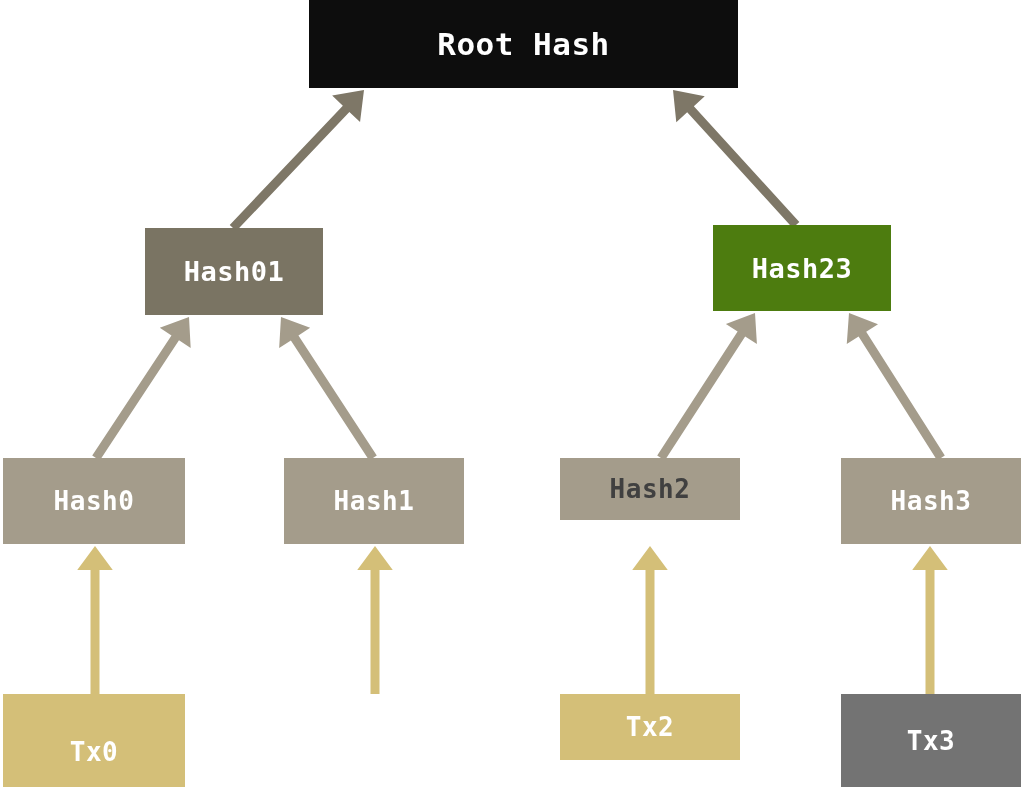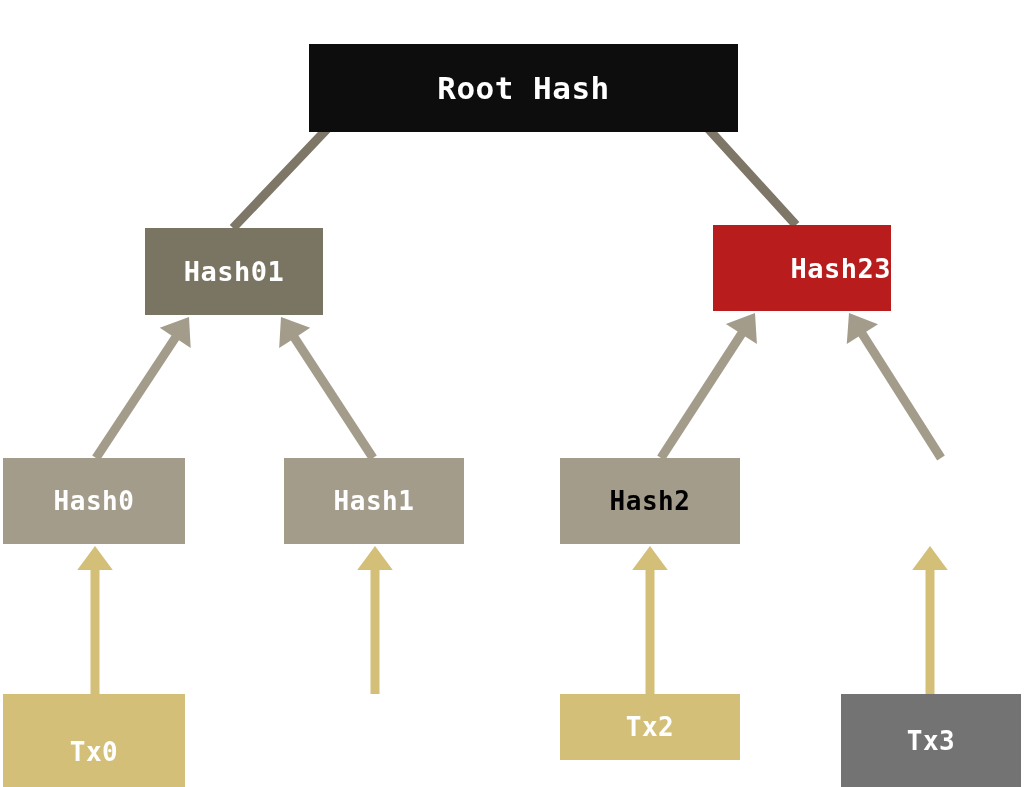--- a/index.html
+++ b/index.html
@@ -71,44 +71,47 @@
       <polygon points="99.76,460.48 178.99,340.35 190.68,348.06 189.00,317.00 159.79,327.68 171.48,335.39 92.24,455.52" fill="#a49c8b"></polygon>
       <polygon points="376.77,455.54 298.43,335.48 310.15,327.83 281.00,317.00 279.17,348.05 290.89,340.40 369.23,460.46" fill="#a49c8b"></polygon>
       <polygon points="664.78,460.45 745.18,336.43 756.92,344.04 755.00,313.00 725.88,323.91 737.62,331.53 657.22,455.55" fill="#a49c8b"></polygon>
       <polygon points="944.80,455.59 866.19,331.70 878.01,324.20 849.00,313.00 846.77,344.02 858.59,336.52 937.20,460.41" fill="#a49c8b"></polygon>
       <polygon points="99.50,694.00 99.50,570.00 112.76,570.00 95.00,546.00 77.24,570.00 90.50,570.00 90.50,694.00" fill="#d4bf78"></polygon>
       <polygon points="379.50,694.00 379.50,570.00 392.76,570.00 375.00,546.00 357.24,570.00 370.50,570.00 370.50,694.00" fill="#d4bf78"></polygon>
       <polygon points="654.50,694.00 654.50,570.00 667.76,570.00 650.00,546.00 632.24,570.00 645.50,570.00 645.50,694.00" fill="#d4bf78"></polygon>
       <polygon points="934.50,694.00 934.50,570.00 947.76,570.00 930.00,546.00 912.24,570.00 925.50,570.00 925.50,694.00" fill="#d4bf78"></polygon>
     </svg>
 
-  <div class="node node-root" style="left: 309px; top: 0px; width: 429px; height: 88px; background: rgb(13, 13, 13); color: rgb(255, 255, 255); margin-top: 44px;">
+  <div class="node node-root" style="left: 309px; top: 0px; width: 429px; height: 88px; background: rgb(13, 13, 13); color: rgb(255, 255, 255);">
     <span>Root Hash</span>
   </div>
 
   <div class="node node-branch" style="left: 145px; top: 228px; width: 178px; height: 87px; background: rgb(122, 116, 99); color: rgb(255, 255, 255);">
     <span>Hash01</span>
   </div>
 
-  <div class="node node-branch" style="left: 713px; top: 225px; width: 178px; height: 86px; background: #b91c1c; color: rgb(255, 255, 255); justify-content: flex-end;">
+  <div class="node node-branch" style="left: 713px; top: 225px; width: 178px; height: 86px; background: #4d7c0f; color: rgb(255, 255, 255);">
     <span>Hash23</span>
   </div>
 
   <div class="node node-leafhash" style="left: 3px; top: 458px; width: 182px; height: 86px; background: rgb(164, 156, 139); color: rgb(255, 255, 255);">
     <span>Hash0</span>
   </div>
 
   <div class="node node-leafhash" style="left: 284px; top: 458px; width: 180px; height: 86px; background: rgb(164, 156, 139); color: rgb(255, 255, 255);">
     <span>Hash1</span>
   </div>
 
-  <div class="node node-leafhash" style="left: 560px; top: 458px; width: 180px; height: 86px; background: rgb(164, 156, 139); color: #000000;">
+  <div class="node node-leafhash" style="left: 560px; top: 458px; width: 180px; height: 62px; background: rgb(164, 156, 139); color: #404040;">
     <span>Hash2</span>
   </div>
 
+  <div class="node node-leafhash" style="left: 841px; top: 458px; width: 180px; height: 86px; background: rgb(164, 156, 139); color: rgb(255, 255, 255);">
+    <span>Hash3</span>
+  </div>
 
   <div class="node node-tx" style="left: 3px; top: 694px; width: 182px; height: 115px; background: rgb(212, 191, 120); color: rgb(255, 255, 255);">
     <span>Tx0</span>
   </div>
 
 
   <div class="node node-tx" style="left: 560px; top: 694px; width: 180px; height: 66px; background: rgb(212, 191, 120); color: rgb(255, 255, 255);">
     <span>Tx2</span>
   </div>
 

